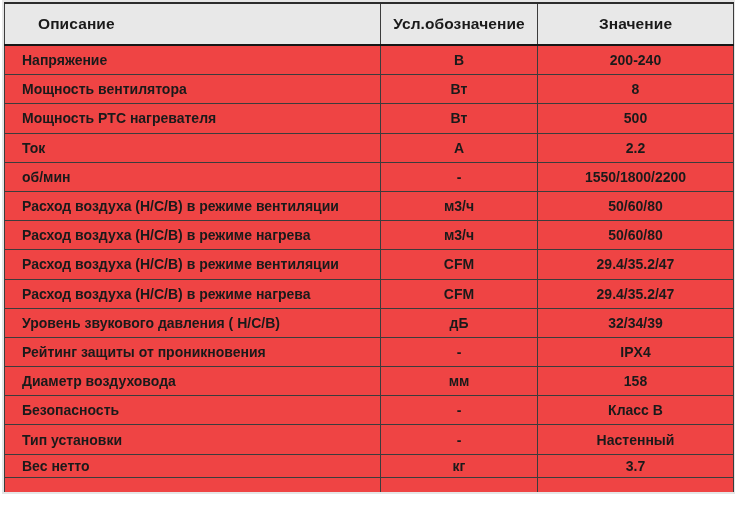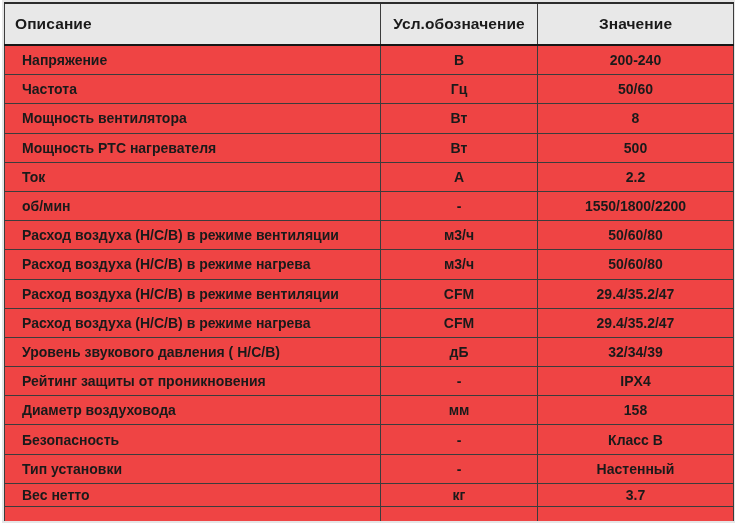--- a/index.html
+++ b/index.html
@@ -28,21 +28,21 @@
     background: var(--header-bg, #e8e8e8);
     height: 40px;
     font-size: 15.5px;
     font-weight: 700;
     padding: 0;
     border: 1.6px solid var(--border, #3c3c3c);
     border-top: 2.2px solid #2c2c2c;
     border-bottom: 2.6px solid #161616;
     letter-spacing: 0.1px;
   }
-  table.spec th.c1h { text-align: left; padding-left: 10px; }
+  table.spec th.c1h { text-align: left; padding-left: 33px; }
   table.spec td {
     height: 28.2px;
     padding: 0;
     font-size: 14px;
     font-weight: 700;
     border: 1.4px solid var(--border, #3c3c3c);
     background: #ef4444;
     overflow: hidden;
     white-space: nowrap;
   }
@@ -67,25 +67,20 @@
         <th class="c1h">Описание</th>
         <th>Усл.обозначение</th>
         <th>Значение</th>
       </tr>
     </thead>
     <tbody>
         <tr>
           <td class="desc"><span>Напряжение</span><span class="light"></span></td>
           <td class="unit">В</td>
           <td class="val">200-240</td>
-        </tr>
-        <tr>
-          <td class="desc"><span>Частота</span><span class="light"></span></td>
-          <td class="unit">Гц</td>
-          <td class="val">50/60</td>
         </tr>
         <tr>
           <td class="desc"><span>Мощность</span><span class="light"> вентилятора</span></td>
           <td class="unit">Вт</td>
           <td class="val">8</td>
         </tr>
         <tr>
           <td class="desc"><span></span><span class="light">Мощность PTC нагревателя</span></td>
           <td class="unit">Вт</td>
           <td class="val">500</td>

